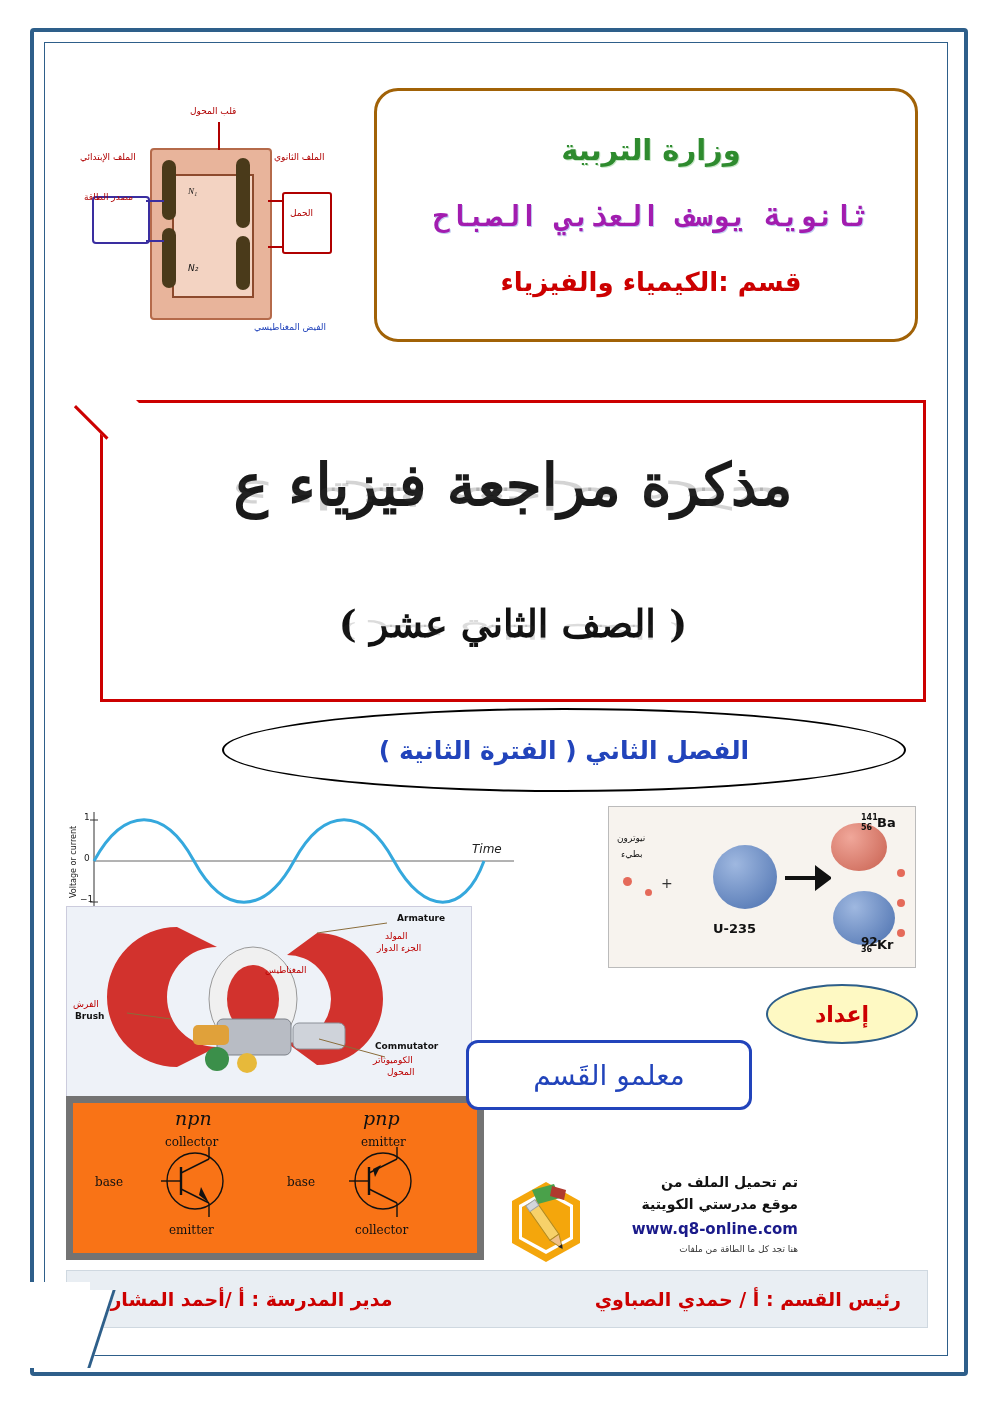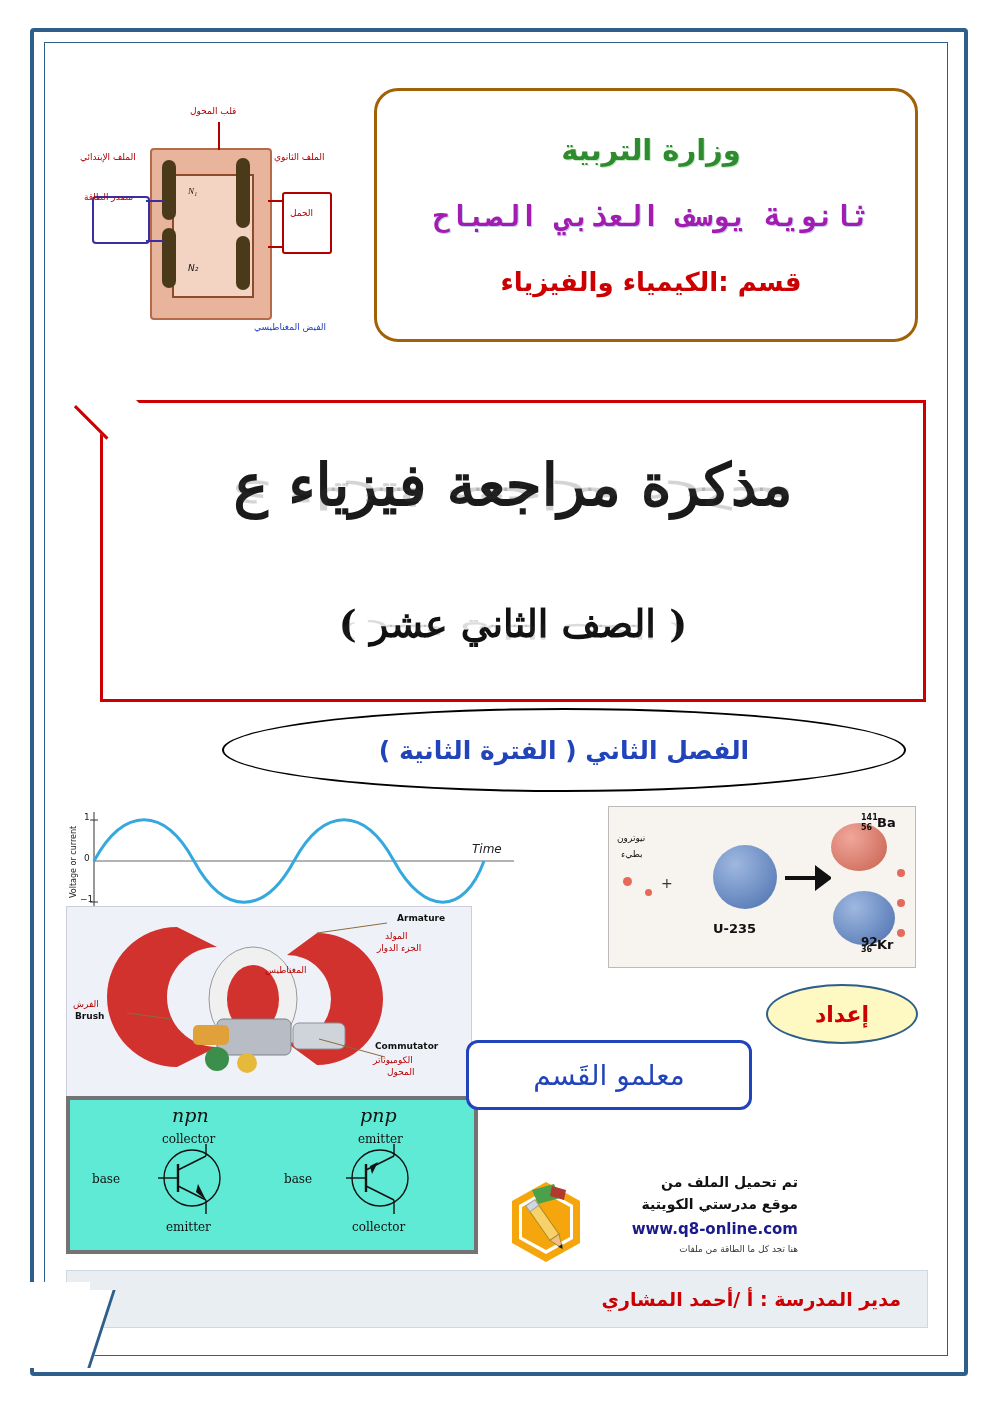--- a/index.html
+++ b/index.html
@@ -154,21 +154,21 @@
   .motor{
     position:absolute;left:66px;top:906px;width:404px;height:190px;
     background:#eef2f8;border:1px solid #ccd;
     overflow:hidden;
   }
   .motor-lbl{position:absolute;font-size:9px;color:#111;font-weight:bold;}
   .motor-lbl-ar{position:absolute;font-size:9px;color:#b00;direction:rtl;}
   
   .transistor{
     position:absolute;left:66px;top:1096px;width:404px;height:150px;
-    background:#5eead4;border:4px solid #737373;
+    background:#f97316;border:7px solid #737373;
   }
   .tr-title{position:absolute;font-size:19px;font-style:italic;font-family:"DejaVu Serif",serif;color:#111;}
   .tr-lbl{position:absolute;font-size:12px;color:#111;font-family:"DejaVu Serif",serif;}
   
   .pill{
     position:absolute;border:2px solid #2e5f8a;border-radius:50%;
     display:flex;align-items:center;justify-content:center;
     background:#fef9c3;
   }
   .pill-text{font-size:22px;font-weight:bold;color:#cc0000;direction:rtl;}
@@ -381,16 +381,17 @@
         </g>
       </svg>
     </div>
     <div class="site-l1">تم تحميل الملف من</div>
     <div class="site-l2">موقع مدرستي الكويتية</div>
     <div class="site-l3">www.q8-online.com</div>
     <div class="site-l4">هنا تجد كل ما الطاقة من ملفات</div>
   </div>
 
   <div class="footer">
+    <span class="footer-text">رئيس القسم : أ / حمدي الصباوي</span>
     <span class="footer-text">مدير المدرسة : أ /أحمد المشاري</span>
   </div>
 
 </div>
 
 </body></html>

